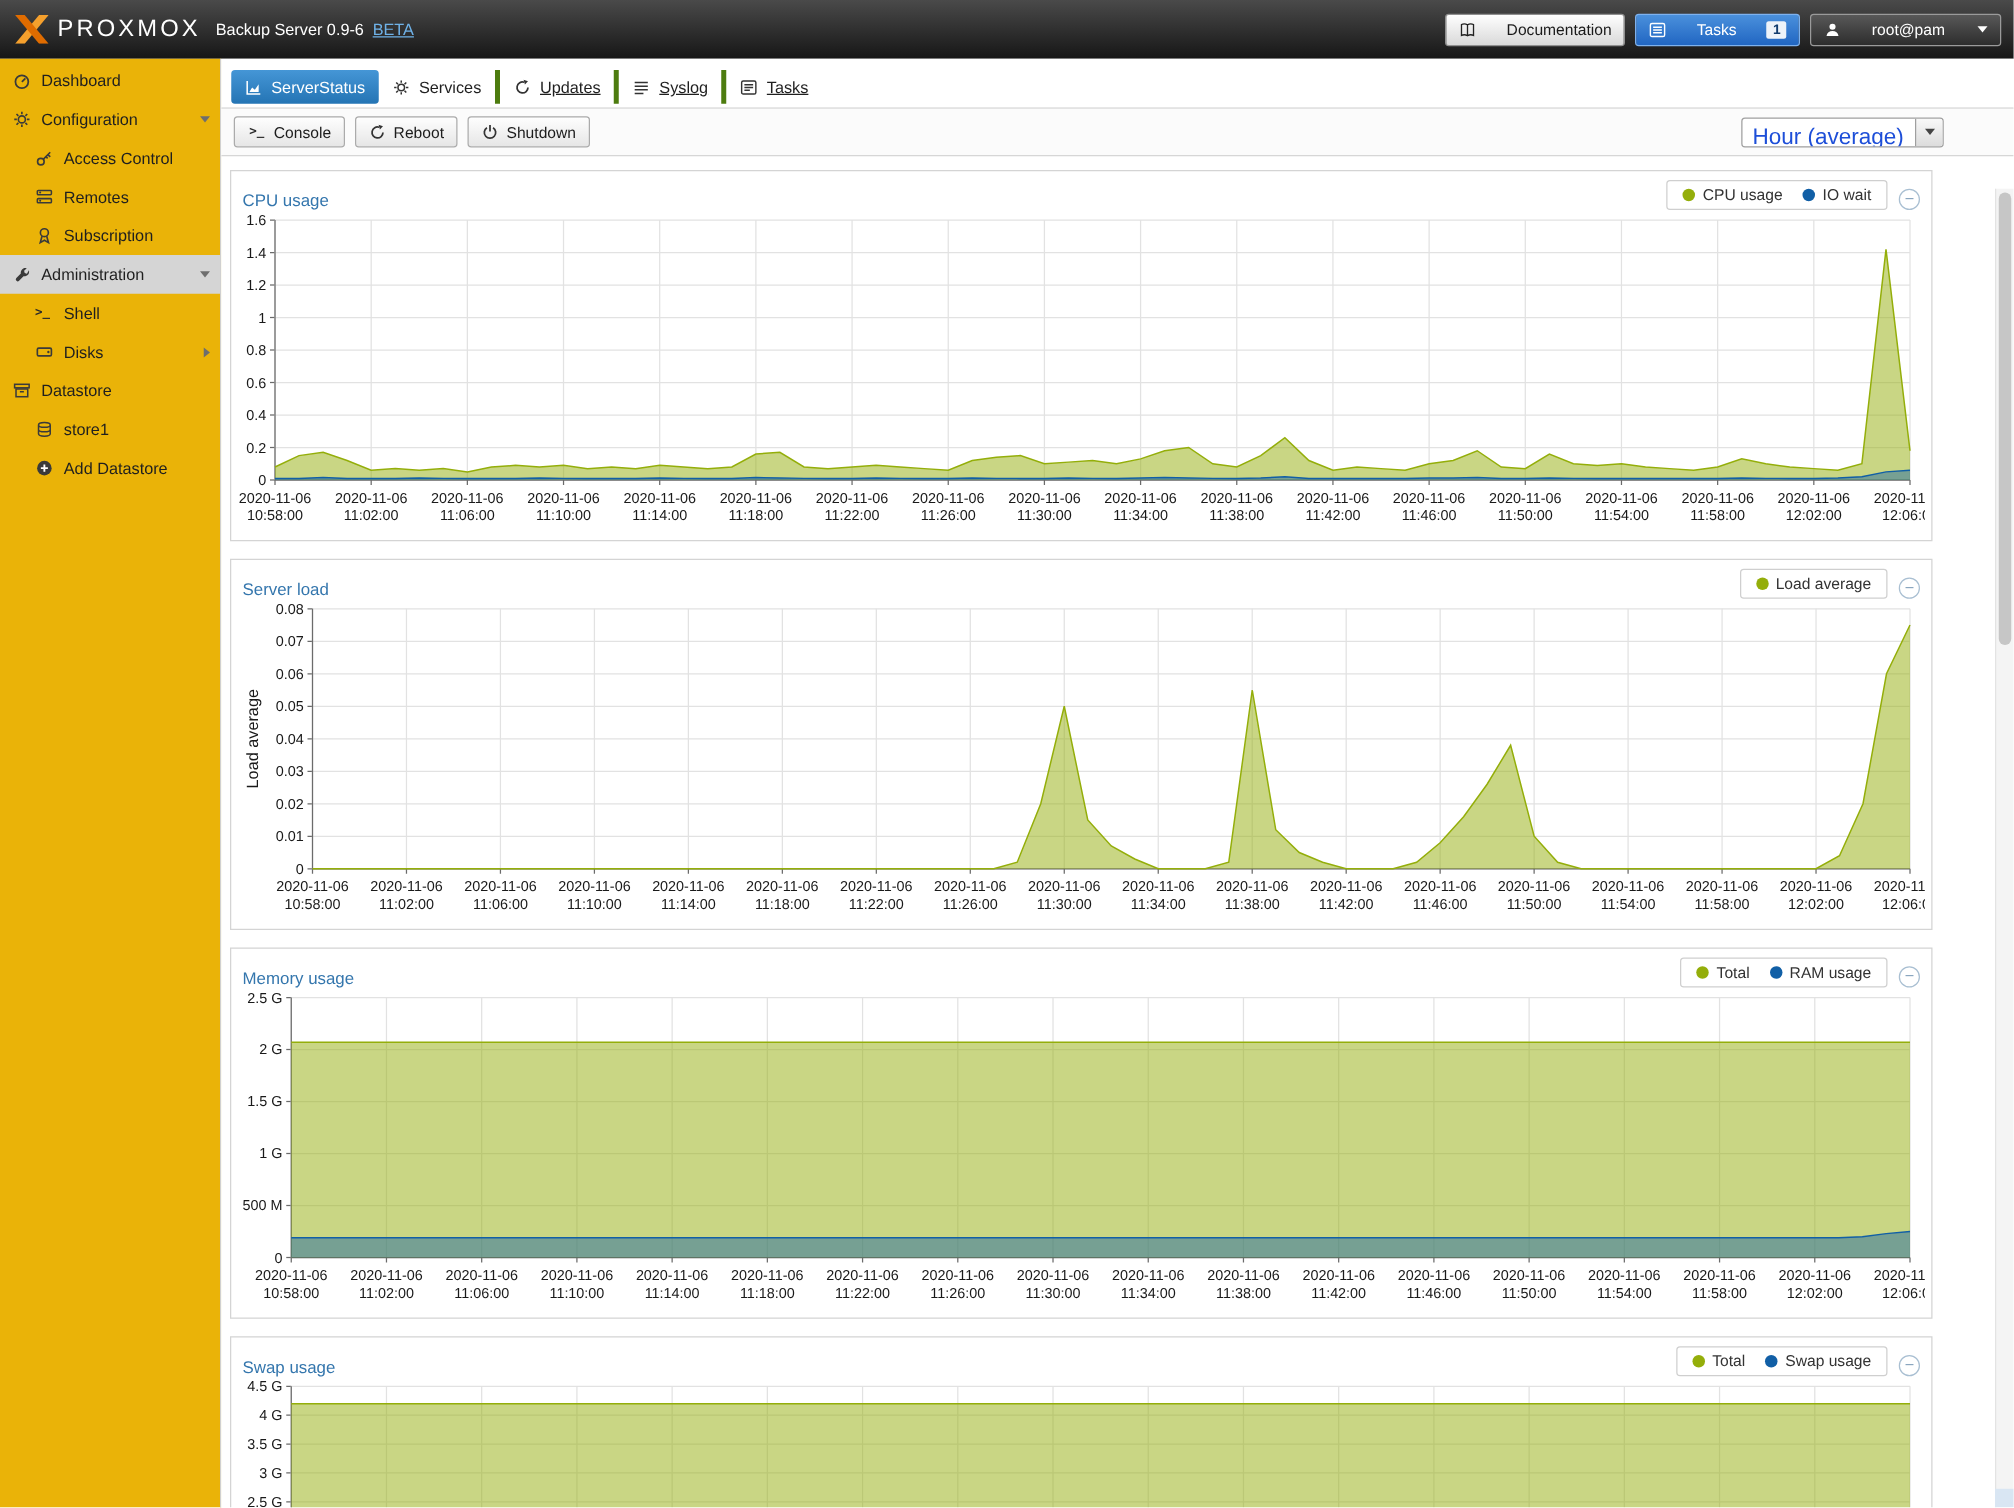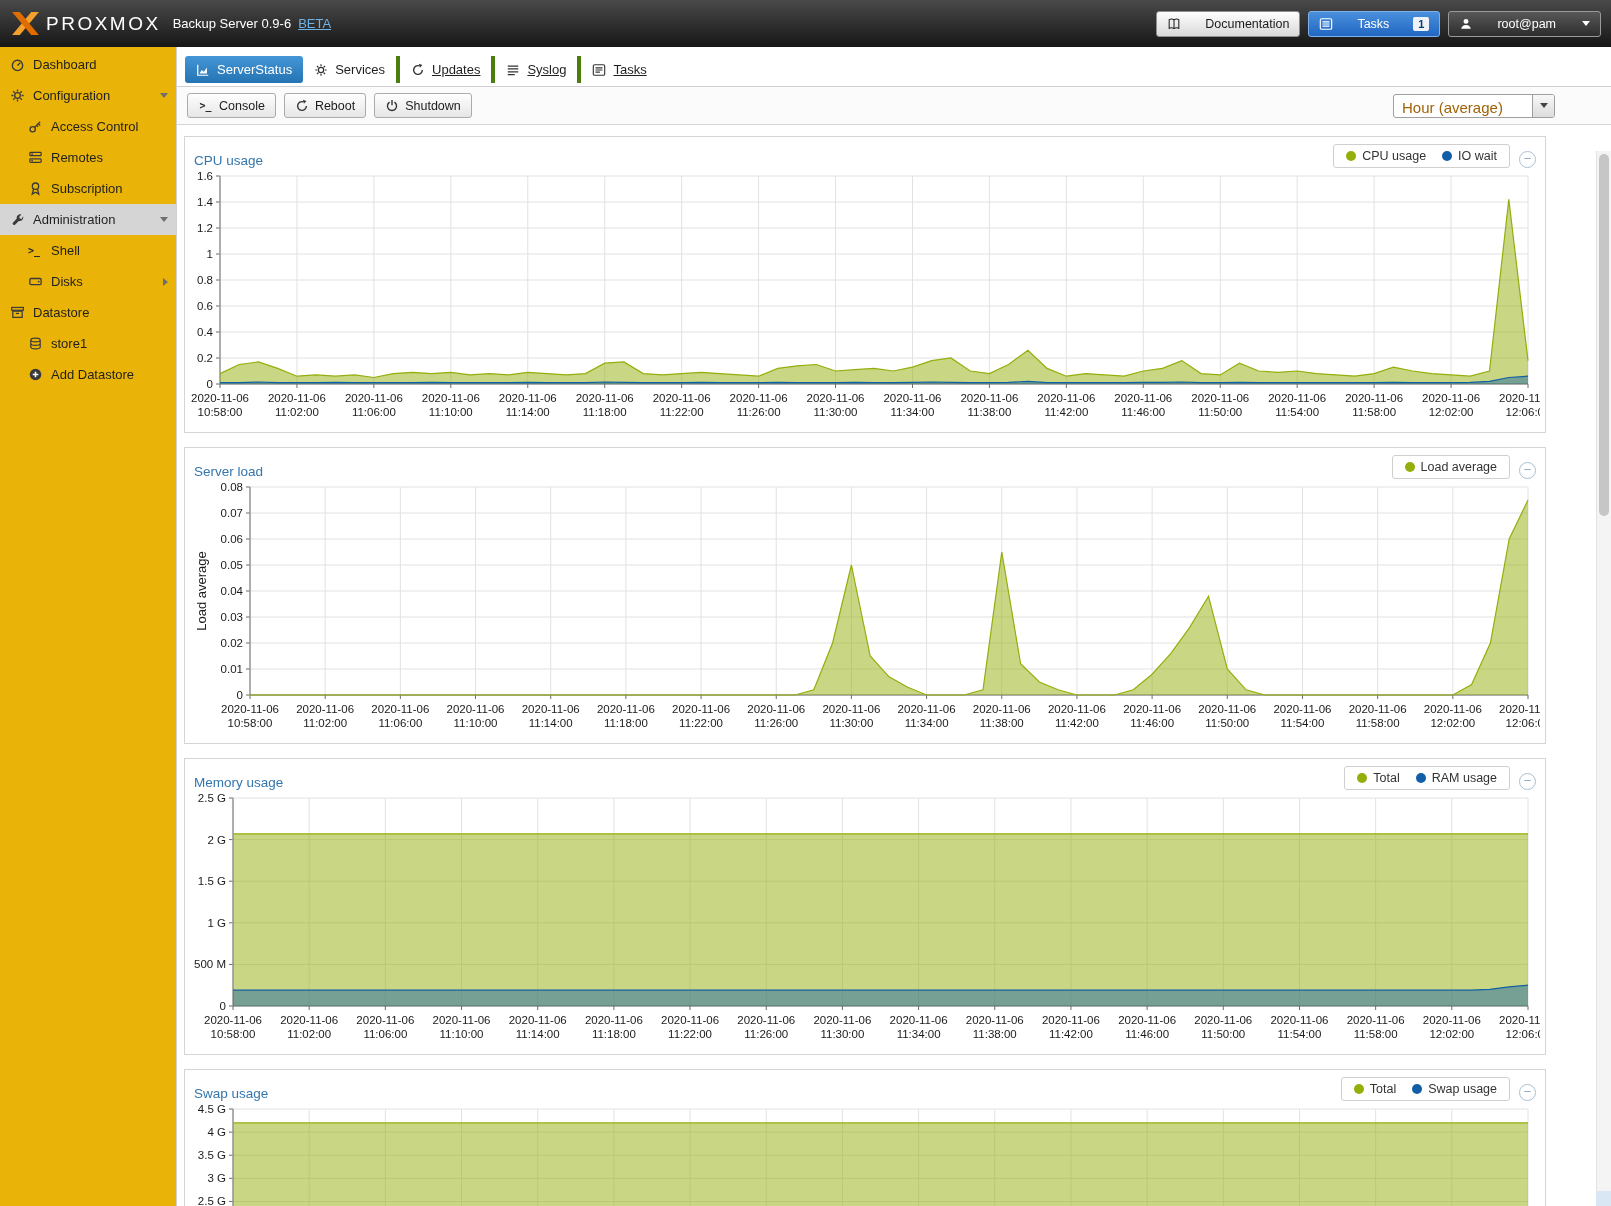--- a/index.html
+++ b/index.html
@@ -40,21 +40,21 @@
   .page-title { margin:13px 0 0 12px; font-size:15px; color:var(--accent,#3476ad); }
   .tabs { display:flex; align-items:flex-start; padding:9px 24px 0 8px; border-bottom:1px solid #cfcfcf; }
   .tab { display:flex; align-items:center; gap:7px; padding:6px 11px; margin-bottom:3px; font-size:13px; color:#1f1f1f; cursor:pointer; }
   .tab.active { background:linear-gradient(var(--tab-top,#4596d6),var(--tab-bottom,#2474b4)); color:#fff; border-radius:3px; }
   .tab.sep { border-left:4px solid #4d7c0f;text-decoration:underline; }
   .ticon { width:14px; height:14px; }
 
   .toolbar { display:flex; align-items:center; gap:8px; padding:6px 56px 6px 10px; border-bottom:1px solid #d6d6d6; background:#fbfbfb; }
   .tbtn { display:inline-flex; align-items:center; gap:6px; height:25px; padding:0 10px; background:linear-gradient(#fefefe,#e6e6e6); border:1px solid #ababab; border-radius:3px; font-size:12.5px; font-family:inherit; color:#1c1c1c; cursor:pointer; }
   .combo { margin-left:auto; display:flex; width:162px; height:24px; border:1px solid #9f9f9f; border-radius:3px; background:#fff; overflow:hidden; cursor:pointer; }
-  .combo-text { flex:1; font-size:15px; color:#a16207; padding:4px 0 0 8px; white-space:nowrap; }
+  .combo-text { flex:1; font-size:18px; color:#1d4ed8; padding:4px 0 0 8px; white-space:nowrap; }
   .combo-trigger { width:22px; border-left:1px solid #9f9f9f; background:linear-gradient(#f8f8f8,#dcdcdc); display:flex; align-items:center; justify-content:center; }
   .tri-down { width:0; height:0; border-left:4px solid transparent; border-right:4px solid transparent; border-top:5px solid #444; display:inline-block; }
 
   
   .panels { padding:11px 0 0 7px; }
   .panel { width:1362px; border:1px solid #d4d4d4; margin-bottom:14px; background:#fff; }
   .phead { display:flex; align-items:flex-end; height:31px; padding:0 9px; }
   .ptitle { font-size:13.5px; color:var(--accent,#3476ad); }
   .legend { margin-left:auto; display:flex; align-items:center; gap:16px; border:1px solid #cfcfcf; border-radius:3px; padding:4px 12px; background:#fff; }
   .litem { display:flex; align-items:center; gap:6px; font-size:12.5px; color:#333; cursor:pointer; }

